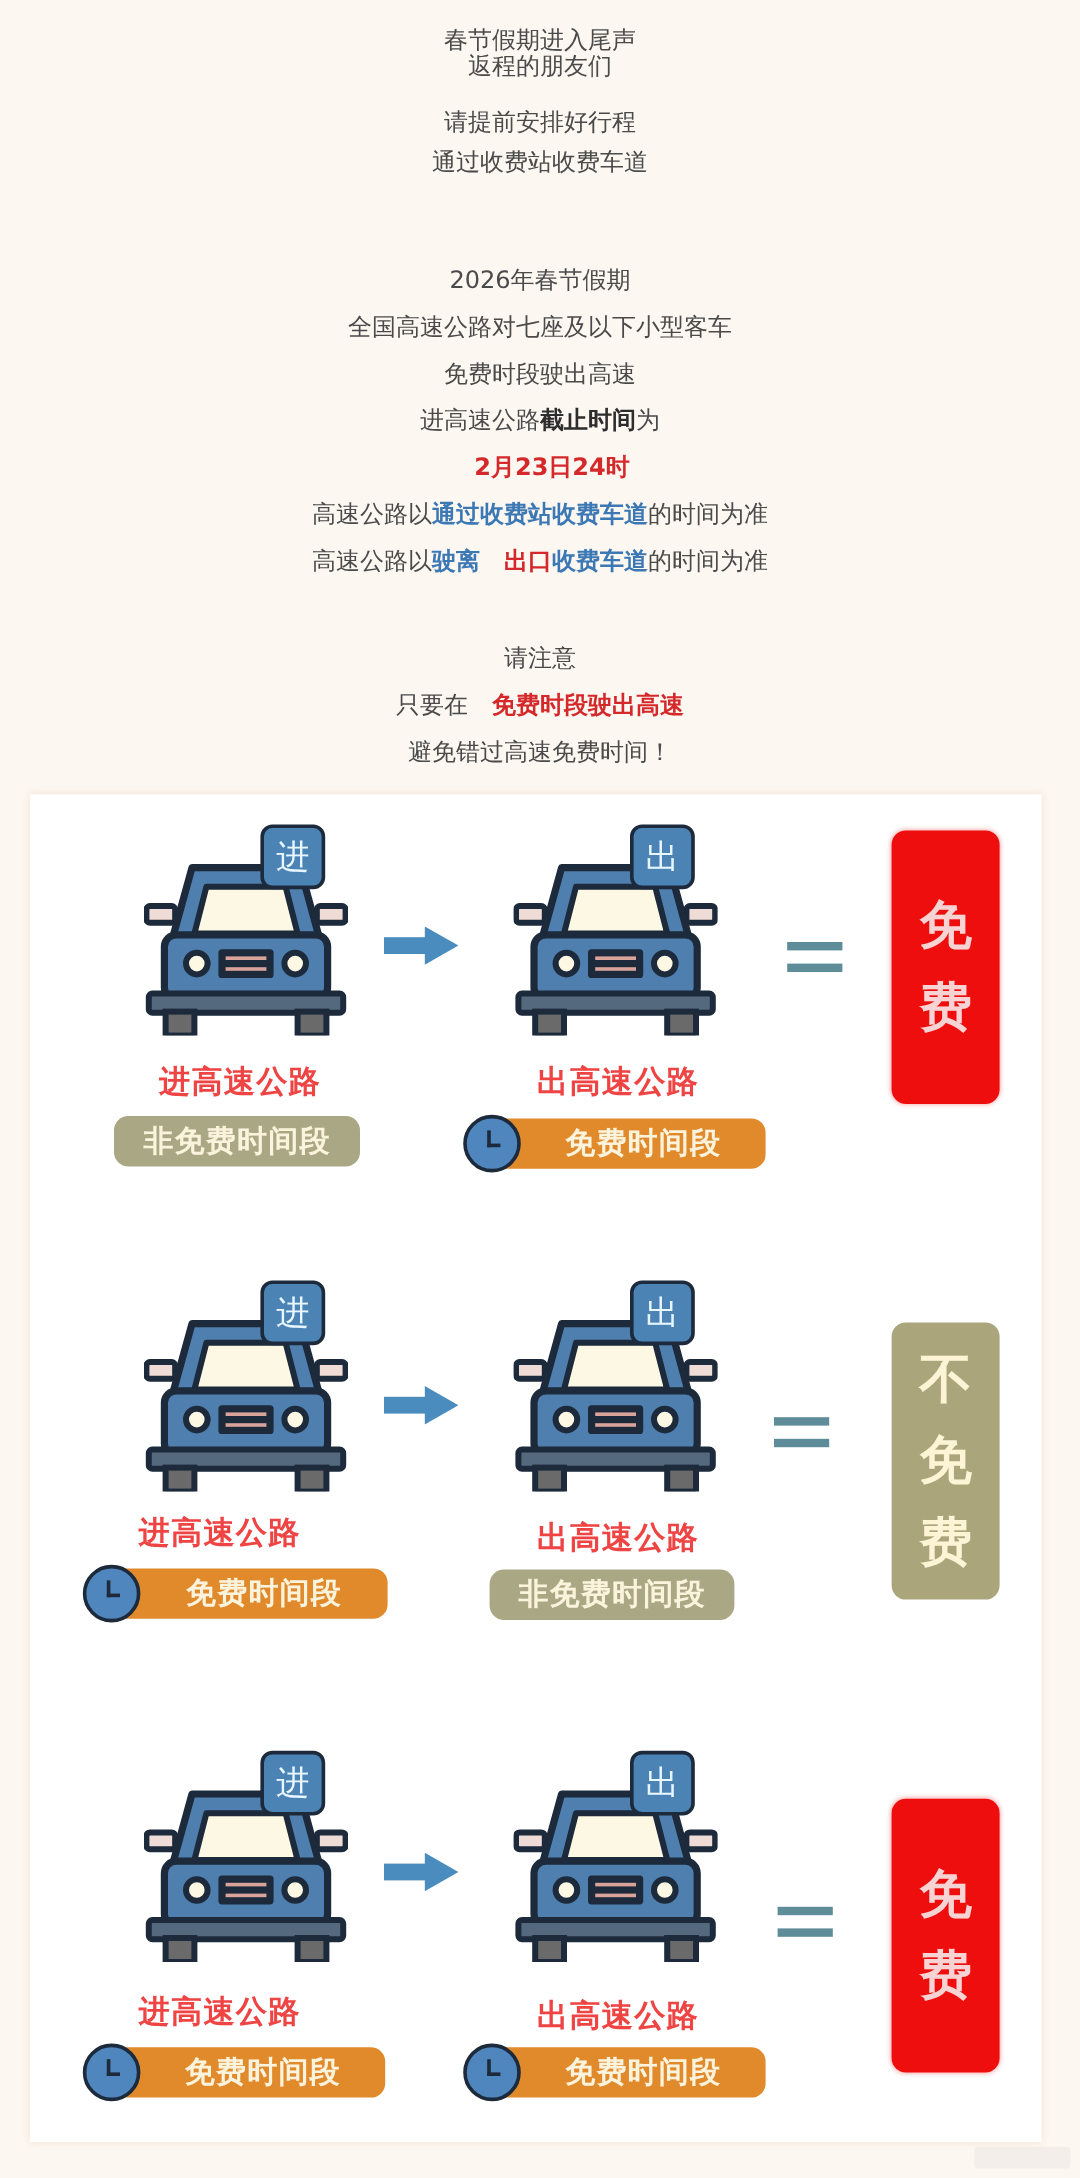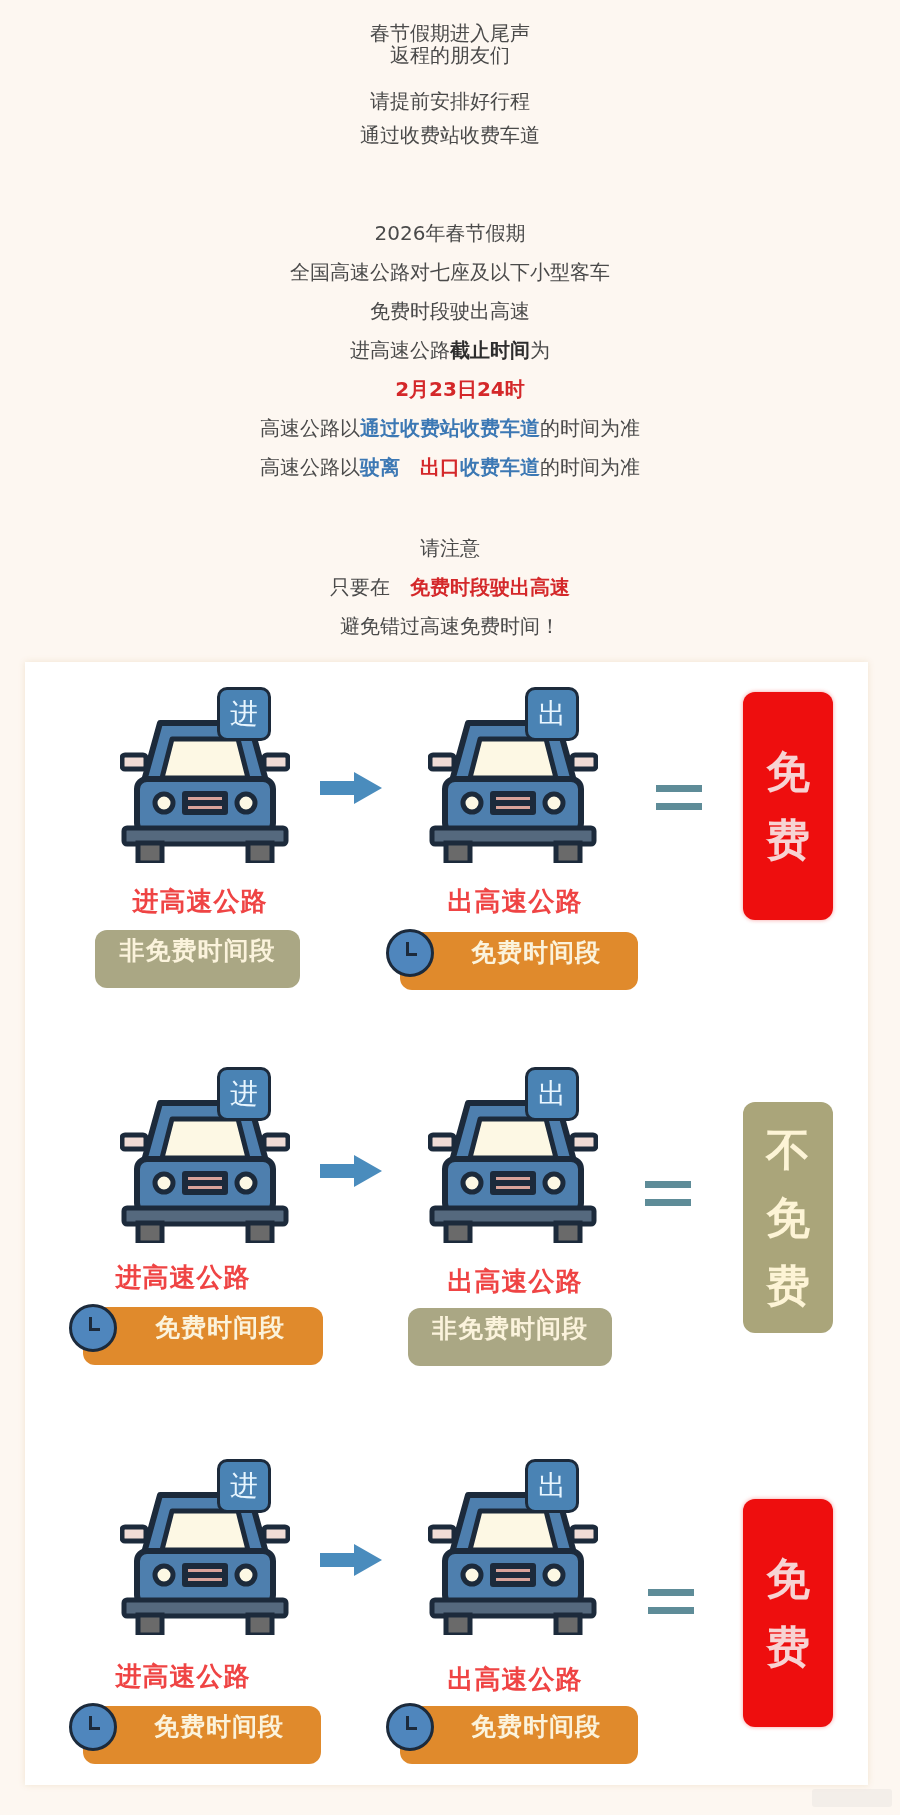--- a/index.html
+++ b/index.html
@@ -35,21 +35,21 @@
     background: #4a83b4; border: 3px solid #1c2a3b; box-sizing: border-box;
     color: #e8f6ff; font-size: 28px; line-height: 48px; text-align: center;
   }
 
   .road-label {
     position: absolute; width: 240px; text-align: center;
     font-size: 26px; font-weight: bold; color: #ef4444; letter-spacing: 1px;
   }
 
   .pill {
-    position: absolute; height: 58px; border-radius: 12px;
+    position: absolute; height: 42px; border-radius: 12px;
     font-size: 25px; font-weight: bold; line-height: 42px; text-align: center;
     color: #fbf3dc; letter-spacing: 1px;
   }
   .pill.nonfree { background: #aaa784; }
   .pill.free { background: #e08a2c; padding-left: 34px; box-sizing: border-box; }
   .clock {
     position: absolute; left: -14px; top: -3px; width: 42px; height: 42px;
     border-radius: 50%; background: #4f86bd; border: 3px solid #1c2a3b;
   }
   .clock::before {

